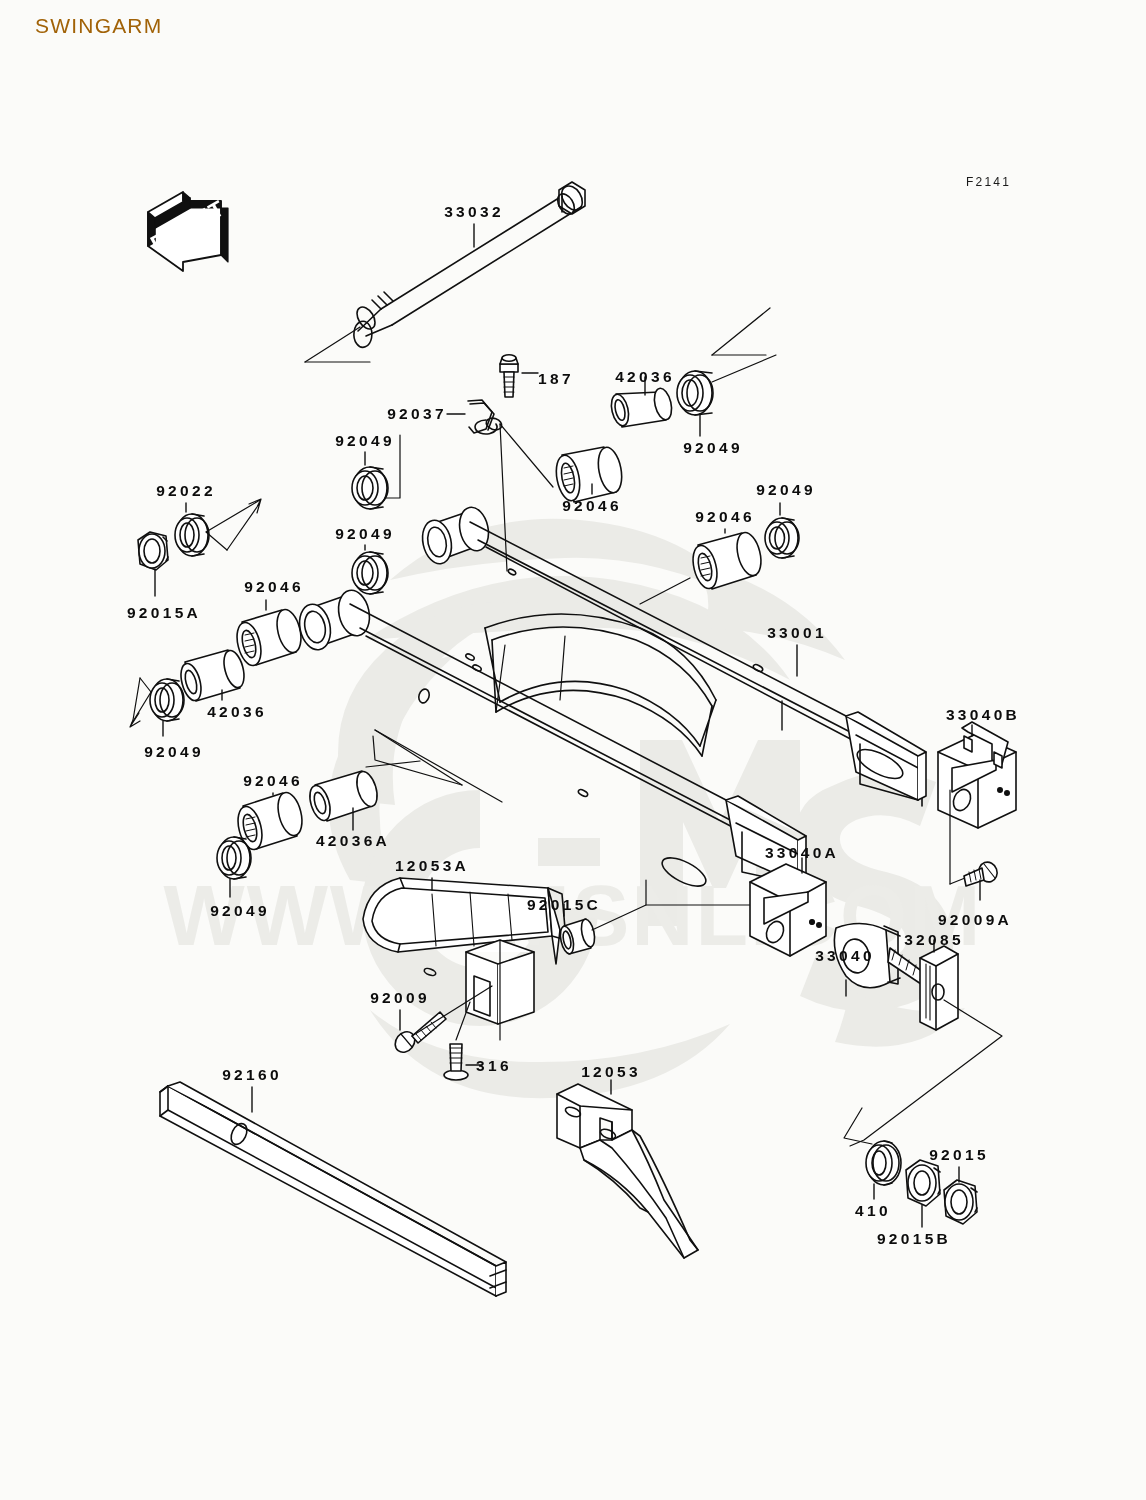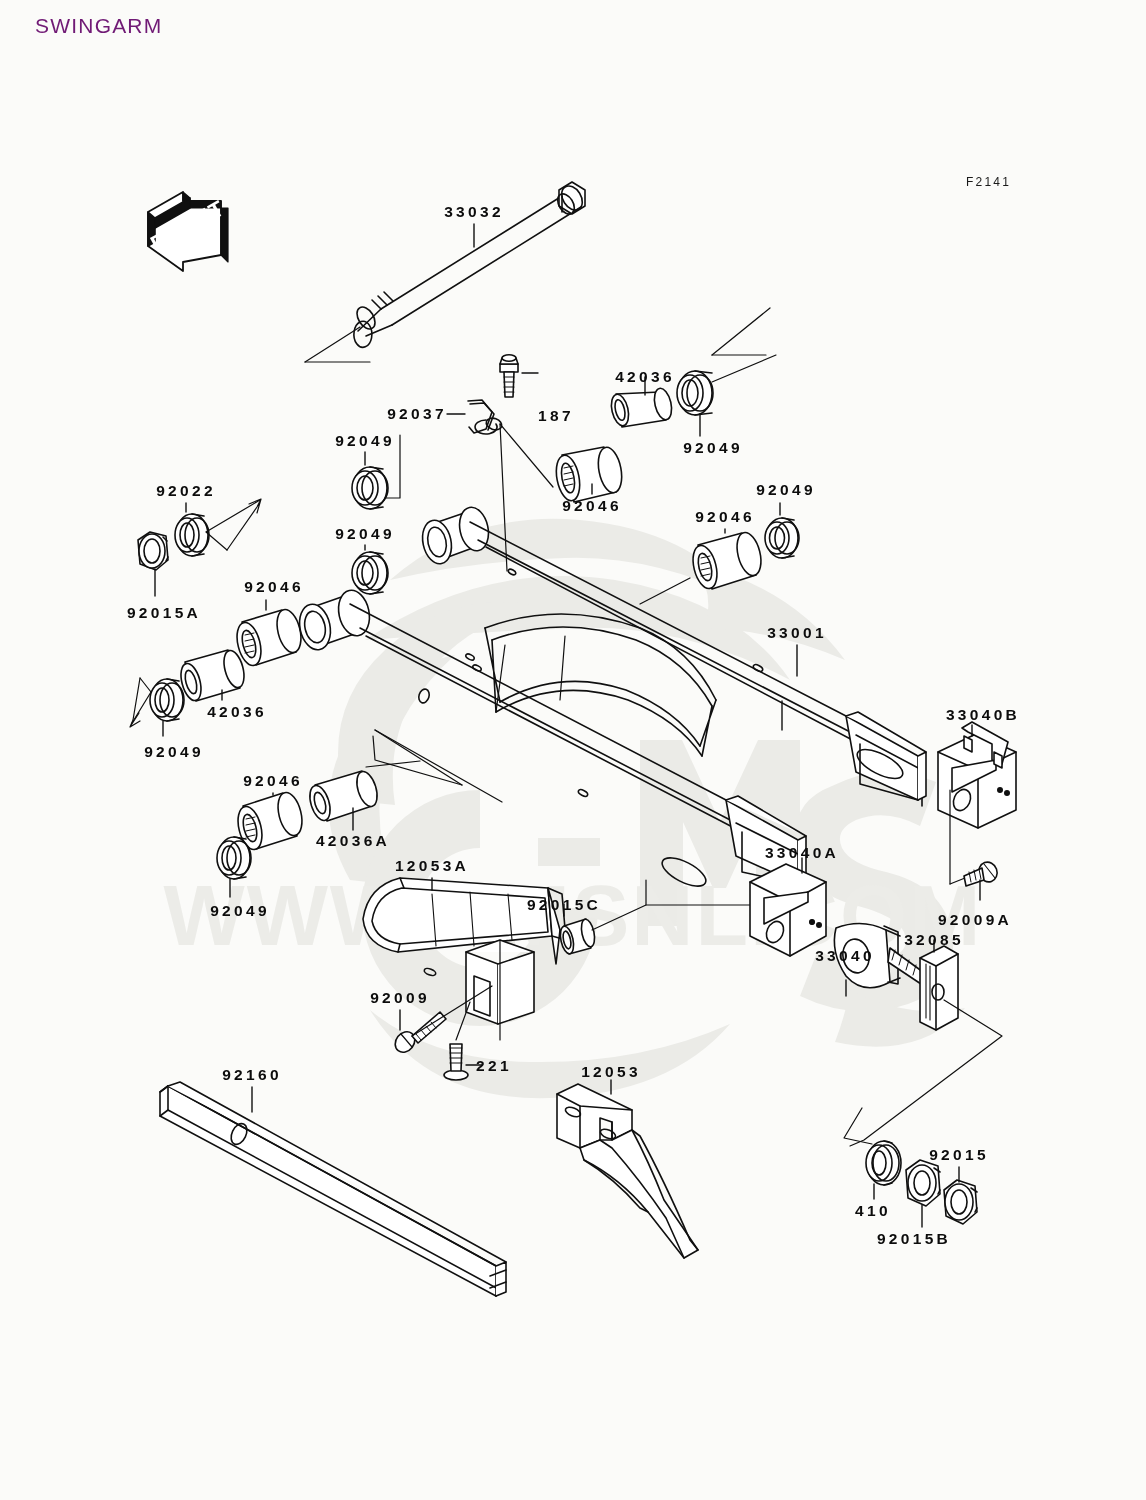--- a/index.html
+++ b/index.html
@@ -11,21 +11,21 @@
     color:#111;
     position:relative;
     overflow:hidden;
   }
   #page{position:absolute;inset:0;}
 
   
   .page-title{
     position:absolute;left:35px;top:14px;
     font-size:21px;letter-spacing:1.2px;
-    color:#701a75;font-weight:400;
+    color:#a16207;font-weight:400;
     white-space:nowrap;
   }
   .sheet-code{
     position:absolute;left:966px;top:175px;
     font-size:12px;letter-spacing:2.2px;color:#1a1a1a;
     font-family:"Liberation Sans", sans-serif;
     white-space:nowrap;
   }
 
   
@@ -517,21 +517,21 @@
         <text x="156" y="252" font-family="Liberation Sans, sans-serif" font-size="22" font-weight="700" letter-spacing="1" fill="#fff" stroke="none" transform="rotate(-29 156 252)">FRONT</text>
       </g>
     </svg>
 
   <div class="page-title">SWINGARM</div>
 
   <div class="sheet-code">F2141</div>
 
   <div id="callouts">
       <div class="pn" style="left: 474px; top: 212px;">33032</div>
-      <div class="pn" style="left: 556px; top: 379px; margin-top: 37px;">187</div>
+      <div class="pn" style="left: 556px; top: 379px;">187</div>
       <div class="pn" style="left: 645px; top: 377px;">42036</div>
       <div class="pn" style="left: 417px; top: 414px;">92037</div>
       <div class="pn" style="left: 713px; top: 448px;">92049</div>
       <div class="pn" style="left: 365px; top: 441px;">92049</div>
       <div class="pn" style="left: 592px; top: 506px;">92046</div>
       <div class="pn" style="left: 786px; top: 490px;">92049</div>
       <div class="pn" style="left: 186px; top: 491px;">92022</div>
       <div class="pn" style="left: 365px; top: 534px;">92049</div>
       <div class="pn" style="left: 725px; top: 517px;">92046</div>
       <div class="pn" style="left: 164px; top: 613px;">92015A</div>
@@ -543,21 +543,21 @@
       <div class="pn" style="left: 273px; top: 781px;">92046</div>
       <div class="pn" style="left: 353px; top: 841px;">42036A</div>
       <div class="pn" style="left: 802px; top: 853px;">33040A</div>
       <div class="pn" style="left: 432px; top: 866px;">12053A</div>
       <div class="pn" style="left: 564px; top: 905px;">92015C</div>
       <div class="pn" style="left: 240px; top: 911px;">92049</div>
       <div class="pn" style="left: 975px; top: 920px;">92009A</div>
       <div class="pn" style="left: 934px; top: 940px;">32085</div>
       <div class="pn" style="left: 400px; top: 998px;">92009</div>
       <div class="pn" style="left: 845px; top: 956px;">33040</div>
-      <div class="pn" style="left: 494px; top: 1066px;">221</div>
+      <div class="pn" style="left: 494px; top: 1066px;">316</div>
       <div class="pn" style="left: 611px; top: 1072px;">12053</div>
       <div class="pn" style="left: 252px; top: 1075px;">92160</div>
       <div class="pn" style="left: 959px; top: 1155px;">92015</div>
       <div class="pn" style="left: 873px; top: 1211px;">410</div>
       <div class="pn" style="left: 914px; top: 1239px;">92015B</div>
     </div>
 
 
 </div>
 

